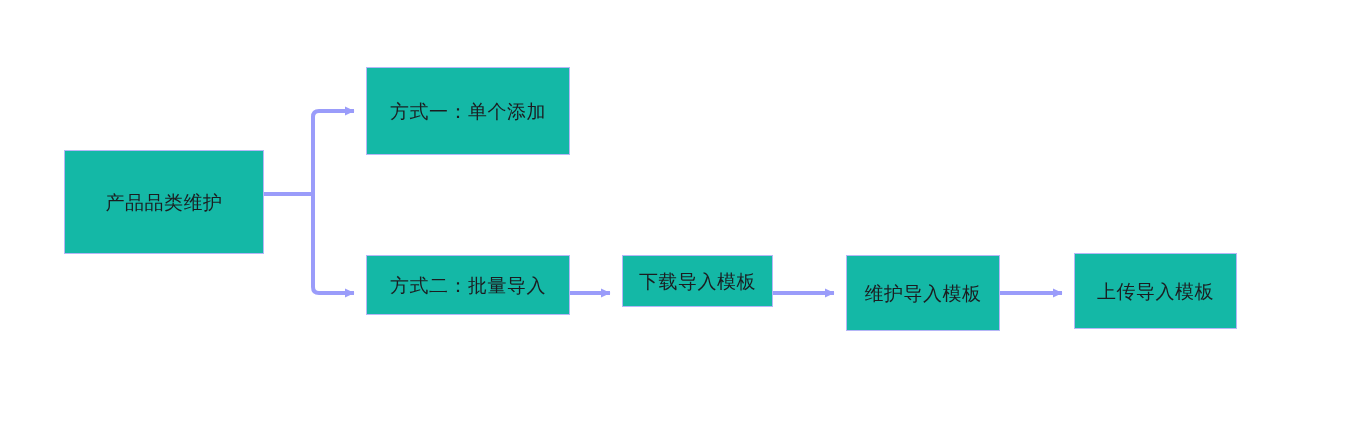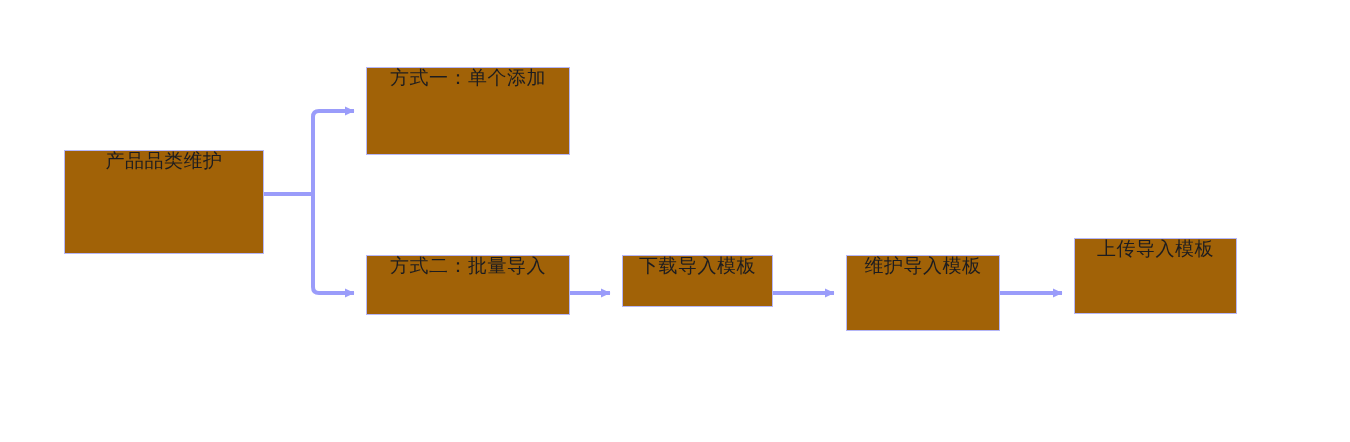--- a/index.html
+++ b/index.html
@@ -22,23 +22,24 @@
   #edges {
     position: absolute;
     left: 0;
     top: 0;
     width: 1350px;
     height: 442px;
   }
   .node {
     position: absolute;
     box-sizing: border-box;
-    background: #a16207;
+    background: #14b8a6;
     border: 1px solid #b5b6f7;
     display: flex;
+    align-items: center;
     justify-content: center;
     color: #1c1c20;
     font-size: 19px;
     letter-spacing: 0.5px;
     white-space: nowrap;
   }
   .node-label {
     display: block;
     line-height: 1;
   }
@@ -81,17 +82,17 @@
   </div>
 
   <div class="node" style="left:622px; top:255px; width:151px; height:52px;">
     <span class="node-label">下载导入模板</span>
   </div>
 
   <div class="node" style="left:846px; top:255px; width:154px; height:76px;">
     <span class="node-label">维护导入模板</span>
   </div>
 
-  <div class="node" style="left:1074px; top:238px; width:163px; height:76px;">
+  <div class="node" style="left:1074px; top:253px; width:163px; height:76px;">
     <span class="node-label">上传导入模板</span>
   </div>
 
 </div>
 
 </body></html>

